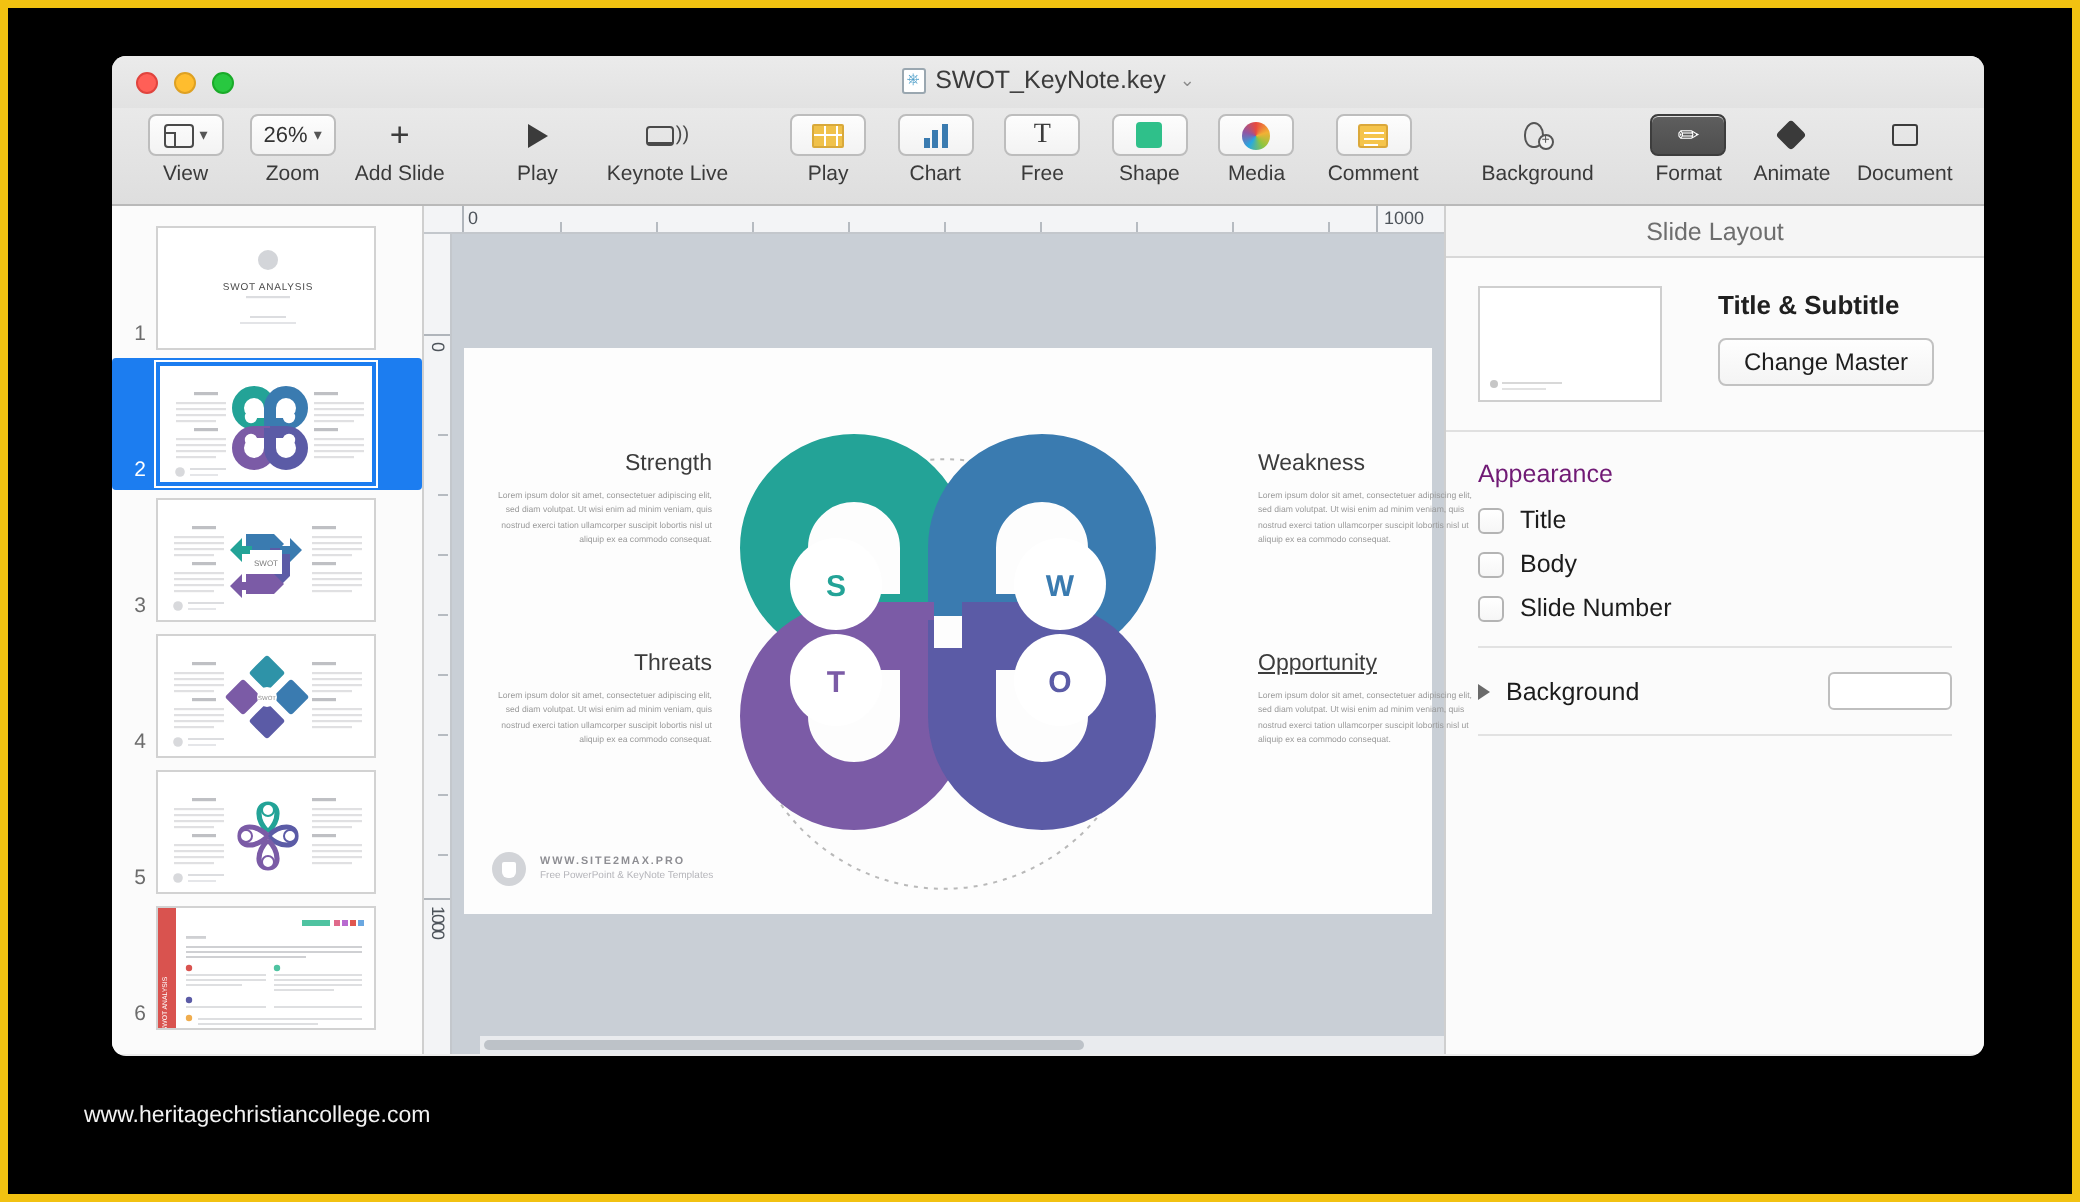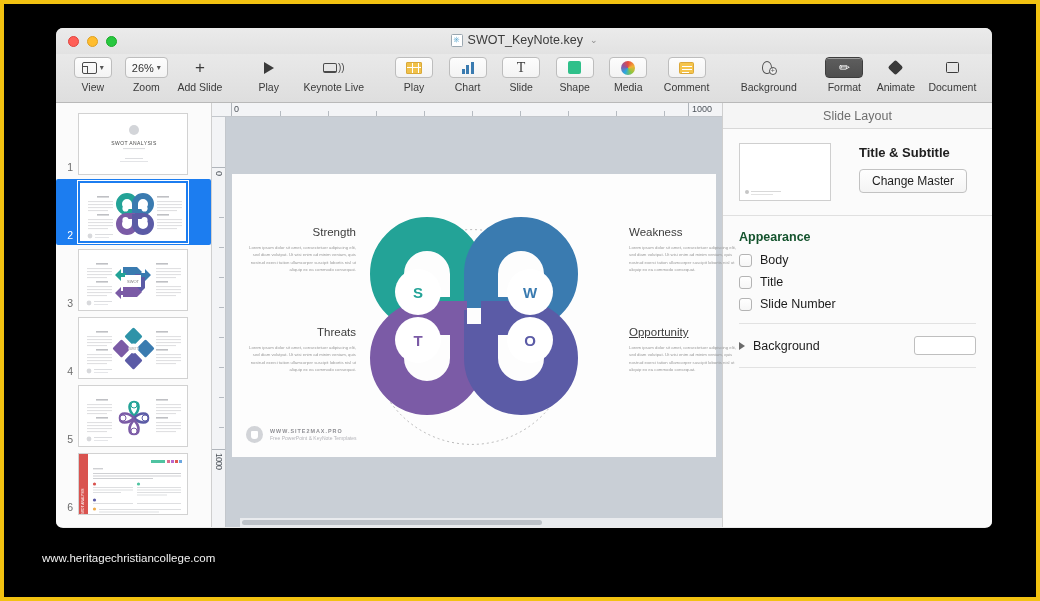--- a/index.html
+++ b/index.html
@@ -205,21 +205,21 @@
   #master-thumb .mt-l1 { position:absolute; left:11px; bottom:8px; width:30px;height:1px;background:#d8d8d8;}
   #master-thumb .mt-l2 { position:absolute; left:11px; bottom:5px; width:22px;height:1px;background:#e2e2e2;}
   #master-name { font-size: 13px; font-weight: bold; color: #202020; margin: 2px 0 9px; }
   .btn-std {
     background: linear-gradient(#fefefe,#f4f4f4);
     border: 1px solid #c2c2c2; border-radius: 4px;
     font-size: 12px; color: #1e1e1e; padding: 4px 12px;
     font-family: "Liberation Sans", sans-serif;
     cursor: default;
   }
-  .sec-label { font-size: 12.5px; font-weight: bold; color: #14532d; margin-bottom: 9px; }
+  .sec-label { font-size: 12.5px; font-weight: normal; color: #701a75; margin-bottom: 9px; }
   .chk-row { display: flex; align-items: center; gap: 8px; margin-bottom: 8px; }
   .chk {
     width: 13px; height: 13px; border: 1px solid #b4b4b4; border-radius: 3px;
     background: linear-gradient(#fff,#f6f6f6); flex: none;
   }
   .chk-lbl { font-size: 12.5px; color: #1c1c1c; }
   .hr-line { height: 1px; background: #e2e2e2; margin: 12px 0; }
   .disc-row { display: flex; align-items: center; justify-content: space-between; }
   .disc-left { display: flex; align-items: center; gap: 8px; }
   .tri { width:0;height:0;border-left:6px solid #6a6a6a;border-top:4px solid transparent;border-bottom:4px solid transparent;}
@@ -319,21 +319,21 @@
               <i style="height:12px"></i>
             </span>
           </div>
         <div class="lbl">Chart</div>
       </div>
 
       <div class="tbitem">
         <div class="btn">
             <span class="i-text">T</span>
           </div>
-        <div class="lbl">Slide</div>
+        <div class="lbl">Free</div>
       </div>
 
       <div class="tbitem">
         <div class="btn">
             <span class="i-shape"></span>
           </div>
         <div class="lbl">Shape</div>
       </div>
 
       <div class="tbitem">
@@ -739,25 +739,25 @@
               <button class="btn-std">Change Master</button>
             </div>
           </div>
         </div>
 
         <div class="insp-sec" style="border-bottom:none;">
           <div class="sec-label">Appearance</div>
 
           <div class="chk-row">
             <span class="chk"></span>
-            <span class="chk-lbl">Body</span>
+            <span class="chk-lbl">Title</span>
           </div>
           <div class="chk-row">
             <span class="chk"></span>
-            <span class="chk-lbl">Title</span>
+            <span class="chk-lbl">Body</span>
           </div>
           <div class="chk-row">
             <span class="chk"></span>
             <span class="chk-lbl">Slide Number</span>
           </div>
 
           <div class="hr-line"></div>
 
           <div class="disc-row">
             <span class="disc-left">

